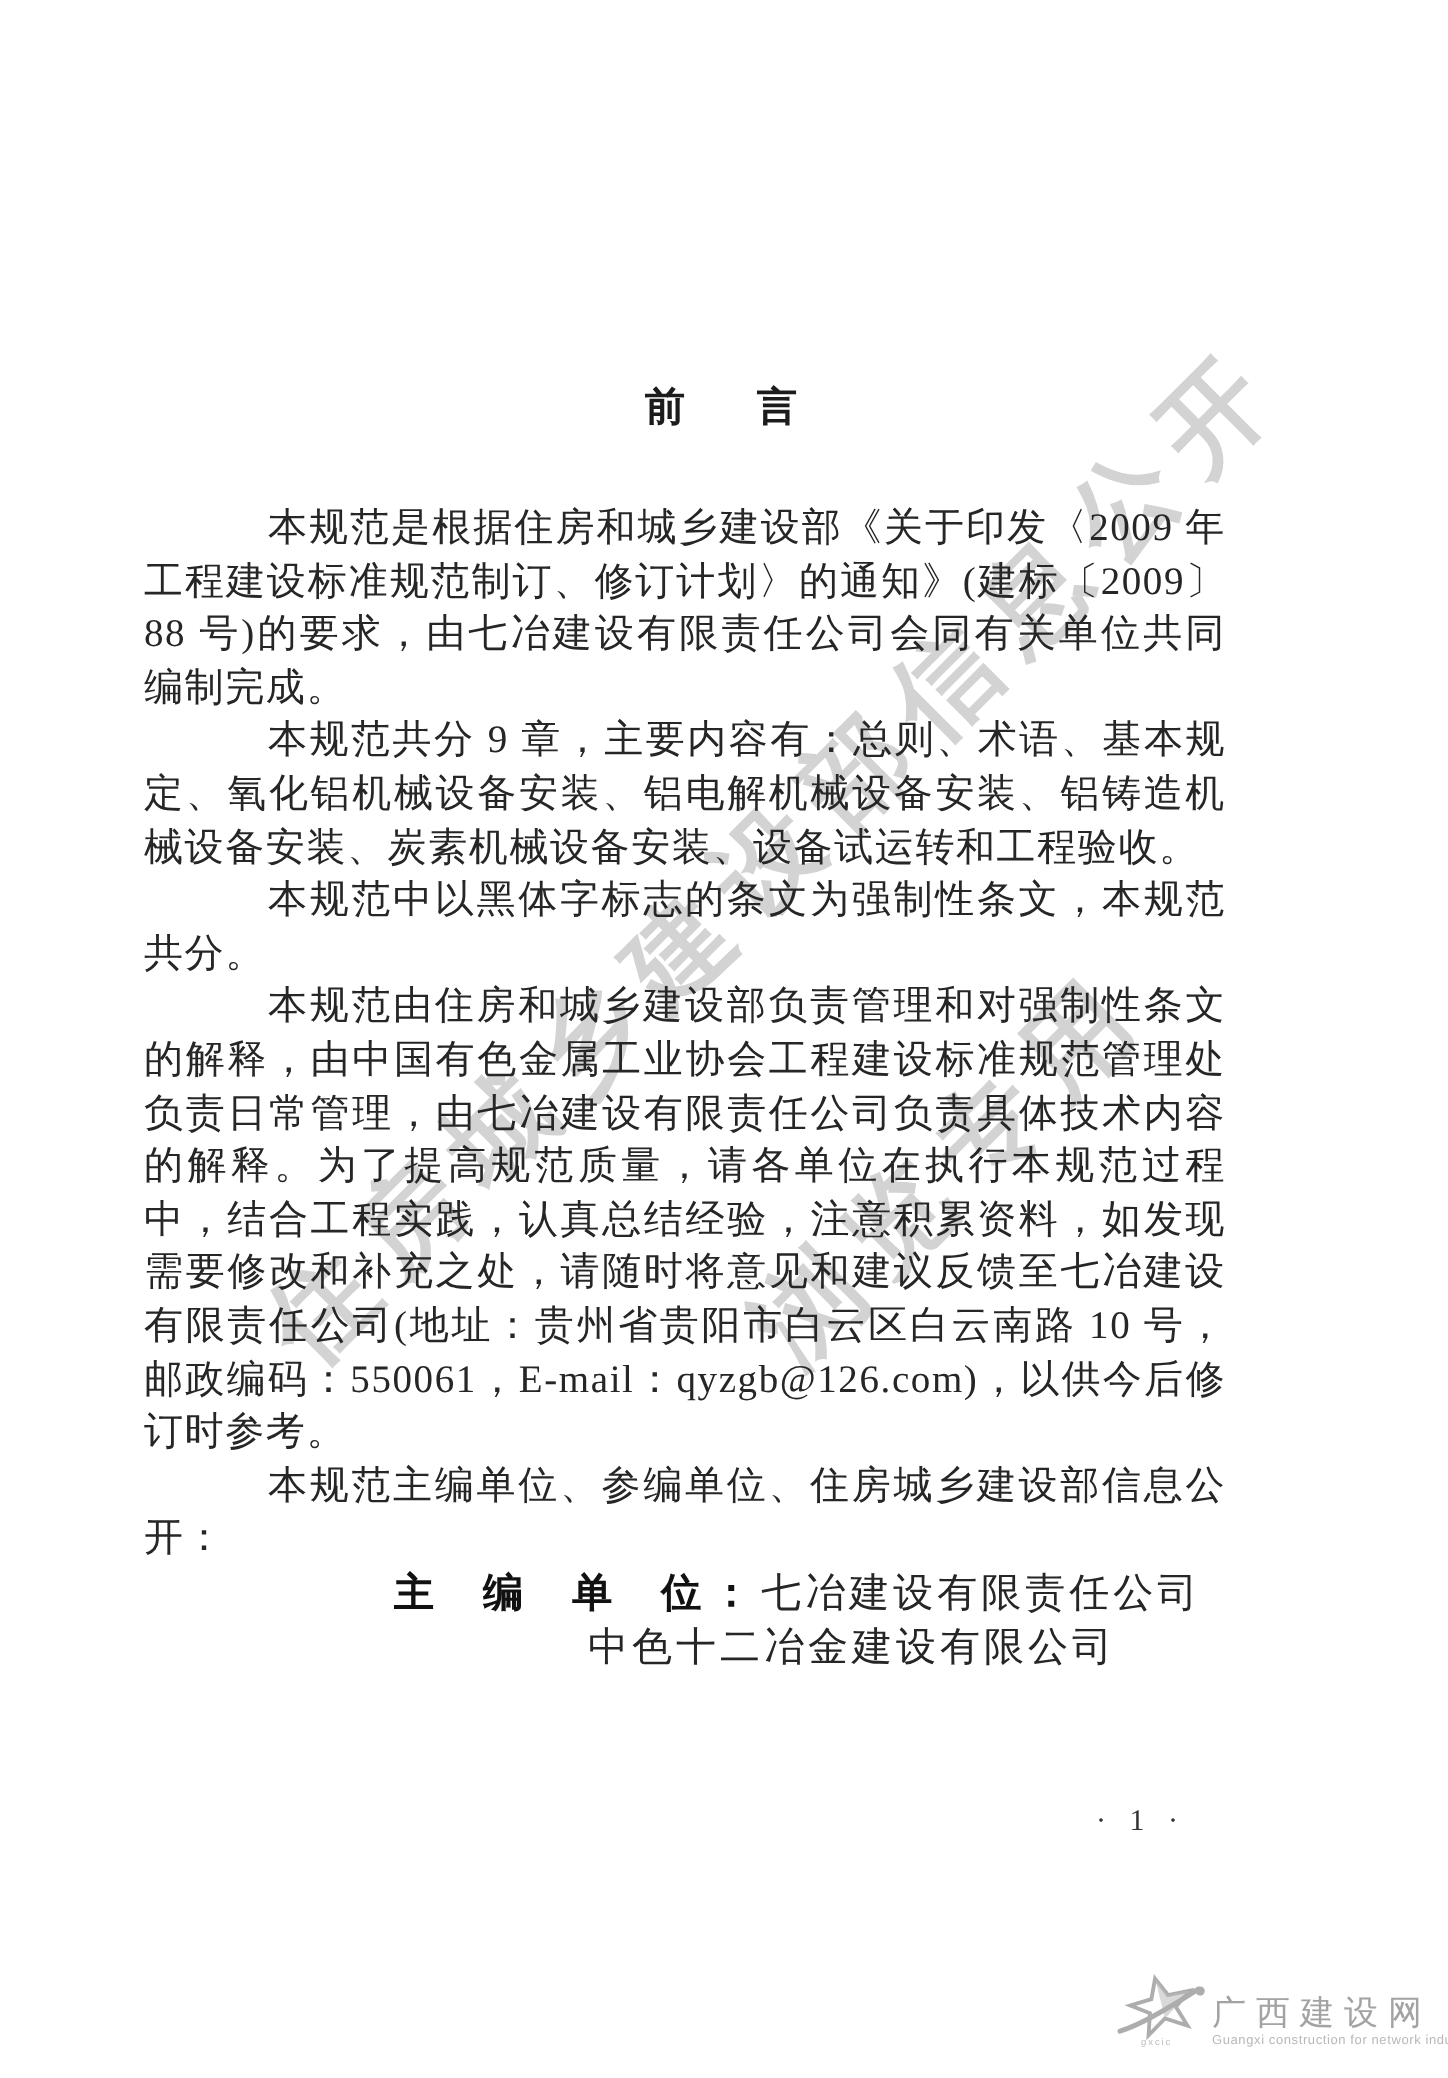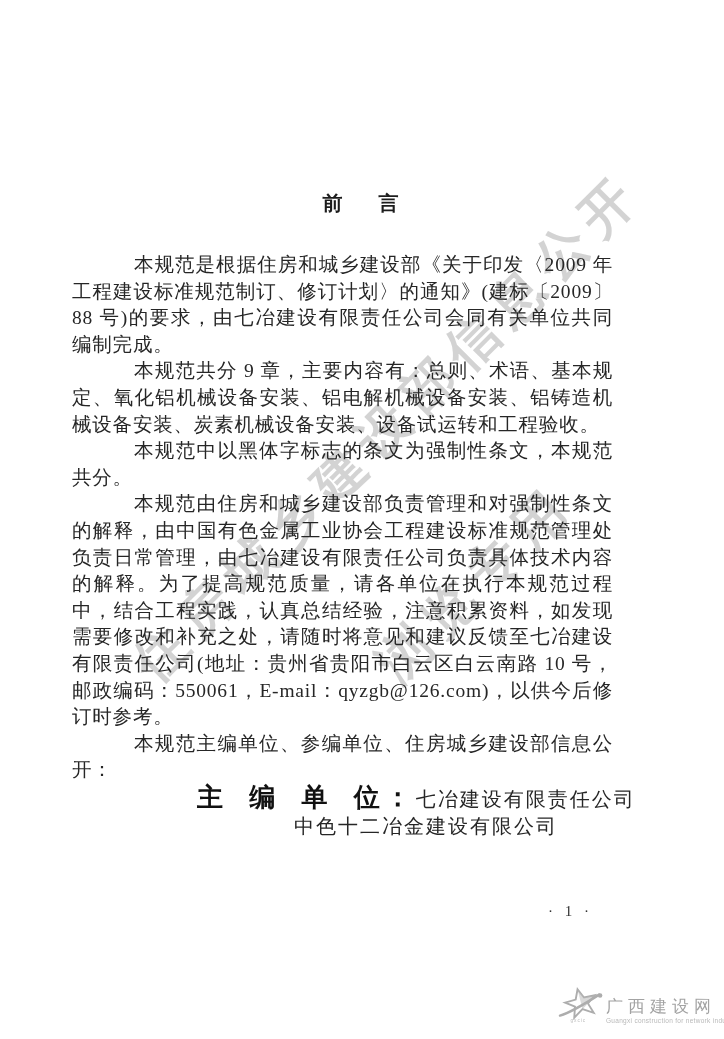--- a/index.html
+++ b/index.html
@@ -53,21 +53,21 @@
     letter-spacing:0.8px;
     text-align:justify;
     z-index:2;
   }
   .body-block p { margin:0; text-indent:62px; }
 
   .editor-line1 { margin:0; padding-left:63px; white-space:nowrap; }
   .editor-label {
     font-family:"Liberation Sans", sans-serif;
     font-weight:bold;
-    font-size:26px;
+    font-size:20px;
     letter-spacing:5px;
     word-spacing:9px;
     color:#111;
   }
   .editor-unit { font-size:20px; letter-spacing:2px; }
   .editor-line2 { margin:0; padding-left:160px; white-space:nowrap; }
 
   
   .page-number {
     position:absolute;

